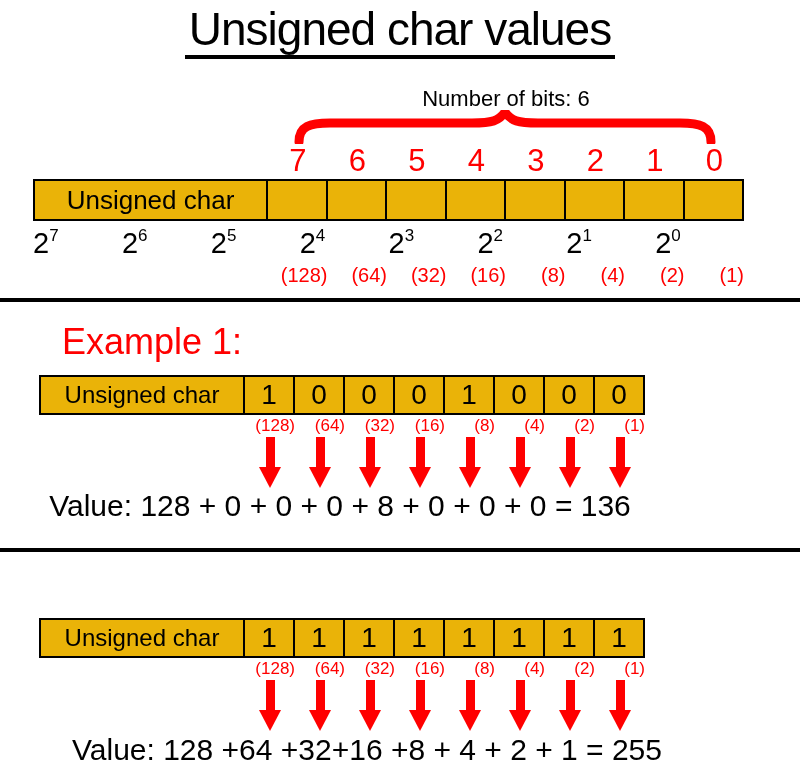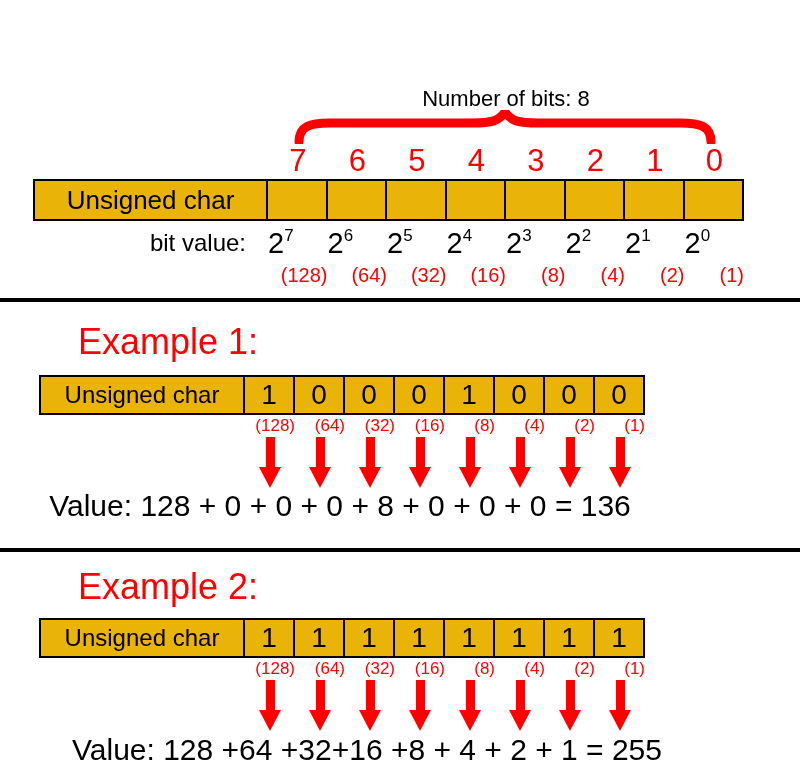--- a/index.html
+++ b/index.html
@@ -44,43 +44,46 @@
   .values-row span{flex:1;text-align:right;}
   .top-values{top:264px;left:268px;width:476px;font-size:20px;}
   .ex-values{left:245px;width:400px;font-size:17px;}
   .ex1-values{top:416px;}
   .ex2-values{top:659px;}
   
   .divider{position:absolute;left:0;width:800px;height:4px;background:#000;}
   .d1{top:298px;}
   .d2{top:548px;}
   
-  .ex-heading{position:absolute;left:62px;font-size:36px;color:var(--red);margin-left:16px;}
+  .ex-heading{position:absolute;left:62px;font-size:36px;color:var(--red);}
   .ex1-heading{top:321px;}
   .ex2-heading{top:566px;}
   
   .arrows{position:absolute;left:245px;width:400px;display:flex;}
   .arrows .slot{flex:1;display:flex;justify-content:center;}
   .arrow{display:flex;flex-direction:column;align-items:center;}
   .arrow .shaft{width:9px;height:30px;background:var(--red);}
   .arrow .head{width:0;height:0;border-left:11px solid transparent;border-right:11px solid transparent;border-top:21px solid var(--red);}
   .ex1-arrows{top:437px;}
   .ex2-arrows{top:680px;}
   
   .value-line{position:absolute;left:0;width:680px;text-align:center;font-size:30px;}
   .ex1-line{top:489px;}
   .ex2-line{top:733px;transform:translateX(27px);}
 </style>
 </head>
 <body>
 
 <div class="page" style="--red:#ff0000;">
 
-
-  <div class="bits-label">Number of bits: 8</div>
+  <div class="title-wrap">
+    <span class="title">Unsigned char values</span>
+  </div>
+
+  <div class="bits-label">Number of bits: 6</div>
   <svg class="brace" viewBox="0 0 422 34" aria-hidden="true">
     <path d="M5,32 C5,16 16,13 36,13 L178,13 C198,13 205,11 211,2 C217,11 224,13 244,13 L386,13 C406,13 417,16 417,32" fill="none" stroke="#ff0000" stroke-width="9" stroke-linecap="round"></path>
   </svg>
 
   <div class="bitpos-row">
     <span>7</span>
     <span>6</span>
     <span>5</span>
     <span>4</span>
     <span>3</span>
@@ -95,21 +98,20 @@
     <div class="cell bit-cell"></div>
     <div class="cell bit-cell"></div>
     <div class="cell bit-cell"></div>
     <div class="cell bit-cell"></div>
     <div class="cell bit-cell"></div>
     <div class="cell bit-cell"></div>
     <div class="cell bit-cell"></div>
   </div>
 
   <div class="bitvalue-row">
-    <div class="caption">bit value:</div>
     <div class="pow"><span>2</span><sup>7</sup></div>
     <div class="pow"><span>2</span><sup>6</sup></div>
     <div class="pow"><span>2</span><sup>5</sup></div>
     <div class="pow"><span>2</span><sup>4</sup></div>
     <div class="pow"><span>2</span><sup>3</sup></div>
     <div class="pow"><span>2</span><sup>2</sup></div>
     <div class="pow"><span>2</span><sup>1</sup></div>
     <div class="pow"><span>2</span><sup>0</sup></div>
   </div>
 
@@ -199,21 +201,20 @@
           <div class="shaft"></div>
           <div class="head"></div>
         </div>
       </div>
   </div>
 
   <div class="value-line ex1-line">Value: 128 + 0 + 0 + 0 + 8 + 0 + 0 + 0 = 136</div>
 
   <div class="divider d2"></div>
 
-  <div class="ex-heading ex2-heading">Example 2:</div>
 
   <div class="reg ex-table ex2-table">
     <div class="cell label-cell">Unsigned char</div>
     <div class="cell bit-cell">1</div>
     <div class="cell bit-cell">1</div>
     <div class="cell bit-cell">1</div>
     <div class="cell bit-cell">1</div>
     <div class="cell bit-cell">1</div>
     <div class="cell bit-cell">1</div>
     <div class="cell bit-cell">1</div>

